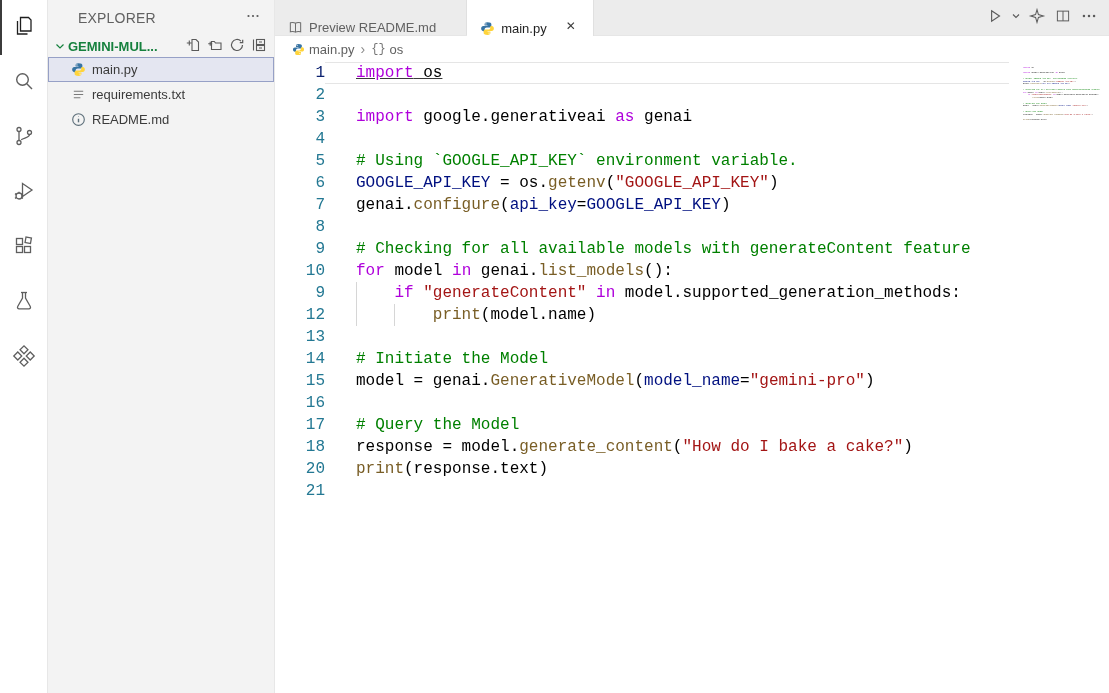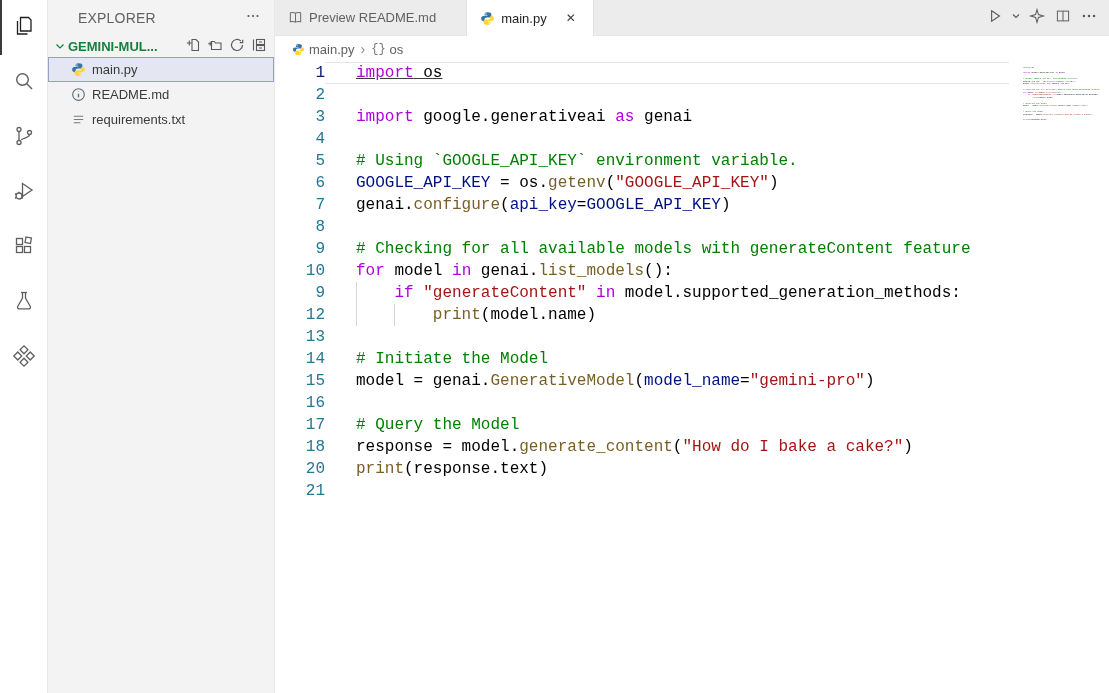--- a/index.html
+++ b/index.html
@@ -23,21 +23,21 @@
   .folder-name{white-space:nowrap;overflow:hidden;margin-right:2px;}
   .folder-actions{display:flex;margin-left:auto;}
   .file-row{height:25px;display:flex;align-items:center;padding-left:22px;gap:6px;color:#3b3b3b;cursor:pointer;}
   .file-row.selected{background:#e4e6f1;outline:1px solid #96a0c6;outline-offset:-1px;}
   .file-icon{width:16px;height:16px;flex:none;display:flex;align-items:center;justify-content:center;}
   .file-label{white-space:nowrap;}
 
   
   .main{flex:1;min-width:0;display:flex;flex-direction:column;background:#fff;}
   .tab-bar{height:36px;flex:none;background:#ececec;display:flex;align-items:stretch;border-bottom:1px solid #e6e6e6;}
-  .tab{display:flex;align-items:center;gap:6px;padding:0 12px;color:#616161;border-right:1px solid #e0e0e0;cursor:pointer;}
+  .tab{display:flex;align-items:flex-end;gap:6px;padding:0 12px;color:#616161;border-right:1px solid #e0e0e0;cursor:pointer;}
   .tab.inactive{padding-right:30px;}
   .tab.active{background:#fff;color:#1f1f1f;margin-bottom:-1px;}
   .tab-icon{width:16px;height:16px;display:flex;align-items:center;justify-content:center;}
   .tab-close{margin-left:8px;width:20px;height:20px;display:flex;align-items:center;justify-content:center;font-size:12px;color:#3b3b3b;border-radius:4px;cursor:pointer;}
   .tab-actions{margin-left:auto;display:flex;align-items:center;gap:2px;padding-right:8px;color:#3b3b3b;}
   .tab-actions .icon-btn{width:24px;height:24px;}
   .tab-actions .icon-btn svg{width:18px;height:18px;}
   .tab-actions .narrow{width:14px;}
   .tab-actions .narrow svg{width:12px;height:12px;}
 
@@ -173,35 +173,35 @@
             <path fill="#3874a3" d="M7.9 1.2c-2.2 0-3 .9-3 2v1.6H8v.6H3.4c-1.2 0-2.2 1-2.2 2.7s1 2.7 2.2 2.7h1.5V9.2c0-1.3 1-2.3 2.2-2.3h3.1c1 0 1.9-.9 1.9-1.9V3.2c0-1.1-.9-2-4.2-2z"></path>
             <path fill="#ffd43b" d="M8.1 14.8c2.2 0 3-.9 3-2v-1.6H8v-.6h4.6c1.2 0 2.2-1 2.2-2.7s-1-2.7-2.2-2.7h-1.5v1.6c0 1.3-1 2.3-2.2 2.3H5.8c-1 0-1.9.9-1.9 1.9v1.8c0 1.1.9 2 4.2 2z"></path>
             <circle fill="#fff" cx="6.3" cy="3.1" r=".7"></circle>
             <circle fill="#fff" cx="9.7" cy="12.9" r=".7"></circle>
           </svg>
         </span>
         <span class="file-label">main.py</span>
       </div>
       <div class="file-row">
         <span class="file-icon">
+          <svg viewBox="0 0 16 16" width="15" height="15" fill="none" stroke="#7a7a7a" stroke-width="1.2">
+            <path d="M3 4.5h10M3 8h10M3 11.5h7"></path>
+          </svg>
+        </span>
+        <span class="file-label">requirements.txt</span>
+      </div>
+      <div class="file-row">
+        <span class="file-icon">
           <svg viewBox="0 0 16 16" width="15" height="15" fill="none" stroke="#5d6f7a" stroke-width="1.2">
             <circle cx="8" cy="8" r="6.2"></circle>
             <path d="M8 7.2V11" stroke-width="1.5"></path>
             <circle cx="8" cy="4.9" r=".5" fill="#5d6f7a" stroke="none"></circle>
           </svg>
         </span>
         <span class="file-label">README.md</span>
-      </div>
-      <div class="file-row">
-        <span class="file-icon">
-          <svg viewBox="0 0 16 16" width="15" height="15" fill="none" stroke="#7a7a7a" stroke-width="1.2">
-            <path d="M3 4.5h10M3 8h10M3 11.5h7"></path>
-          </svg>
-        </span>
-        <span class="file-label">requirements.txt</span>
       </div>
     </div>
 </div>
 
 <div class="main">
   <div class="tab-bar">
     <div class="tab inactive">
       <span class="tab-icon">
           <svg viewBox="0 0 16 16" width="15" height="15" fill="none" stroke="#6e6e6e" stroke-width="1.1">
             <path d="M8 3.5C6.5 2.5 4.5 2.5 2.5 3v9.5c2-.5 4-.5 5.5.5 1.5-1 3.5-1 5.5-.5V3c-2-.5-4-.5-5.5.5z"></path>

